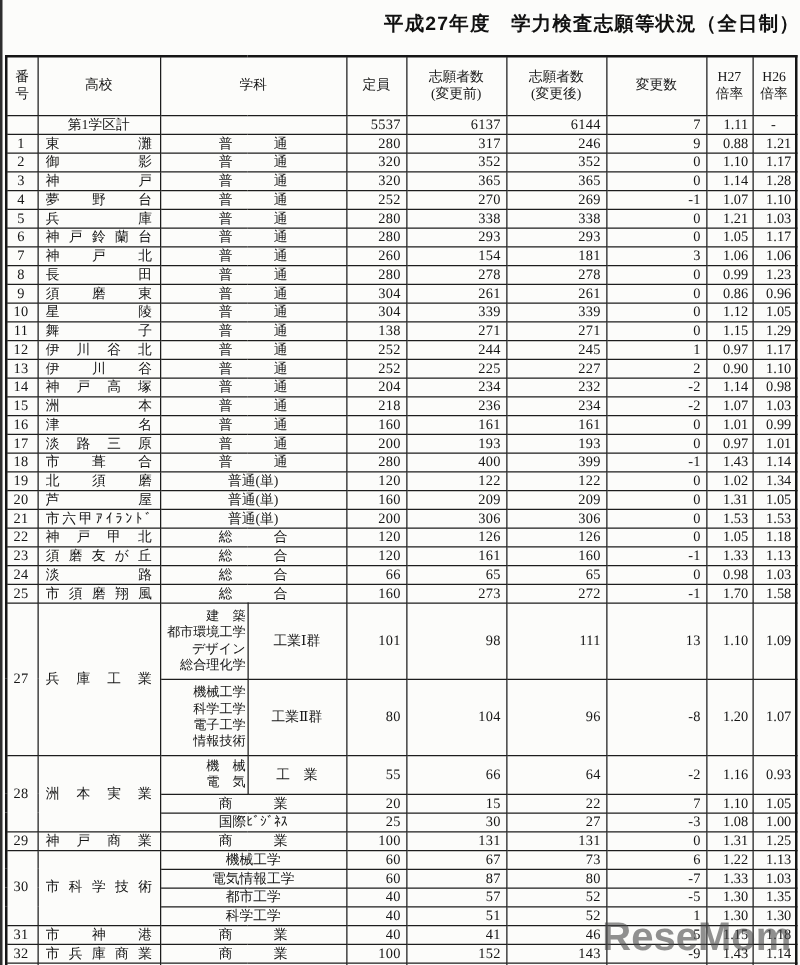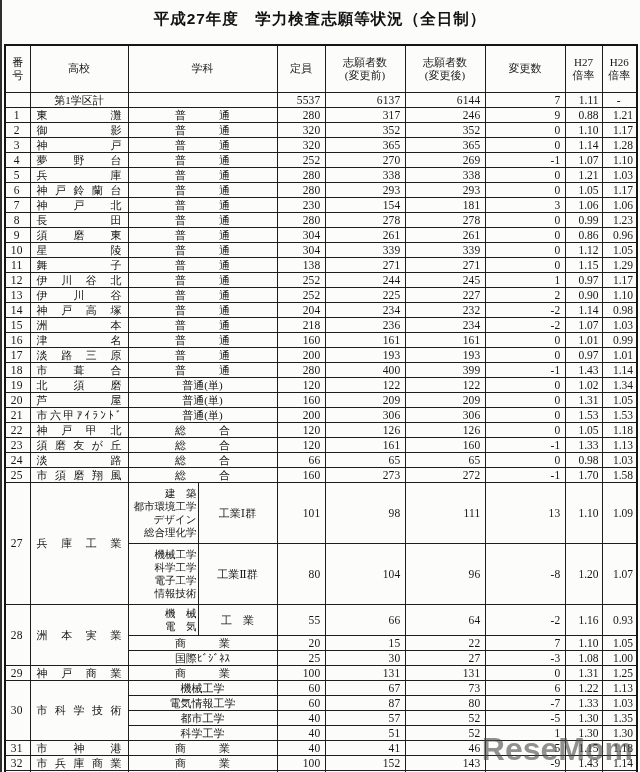--- a/index.html
+++ b/index.html
@@ -4,21 +4,21 @@
 <style>
   html,body{margin:0;padding:0;}
   body{
     width:640px;height:772px;position:relative;overflow:hidden;
     background:#fcfcfa;color:#161616;
     font-family:"Liberation Serif","DejaVu Serif",serif;
   }
   .scan-edge{position:absolute;left:0;top:0;width:2px;height:772px;background:#2e2e2e;}
   .title{
     position:absolute;top:9px;left:0;width:100%;margin:0;
-    text-align:center;font-size:15.5px;font-weight:bold;letter-spacing:1px;
+    text-align:right;font-size:15.5px;font-weight:bold;letter-spacing:1px;
     font-family:"Liberation Sans","DejaVu Sans",sans-serif;color:#111;
   }
   table{
     position:absolute;top:44px;left:4px;width:632px;
     border-collapse:collapse;table-layout:fixed;
     border:2px solid #151515;background:transparent;
   }
   th,td{
     border:1px solid #1d1d1d;padding:0 2px;overflow:hidden;
     font-size:11px;line-height:12px;vertical-align:middle;
@@ -207,21 +207,21 @@
       <tr class="row-std">
         <td class="c num" rowspan="1">7</td>
         <td rowspan="1">
           <div class="jname">
             <span>神</span>
             <span>戸</span>
             <span>北</span>
           </div>
         </td>
         <td class="c" colspan="2">普　　　通</td>
-        <td class="r num">230</td>
+        <td class="r num">260</td>
         <td class="r num">154</td>
         <td class="r num">181</td>
         <td class="r num">3</td>
         <td class="r rate">1.06</td>
         <td class="r rate">1.06</td>
       </tr>
       <tr class="row-std">
         <td class="c num" rowspan="1">8</td>
         <td rowspan="1">
           <div class="jname">

